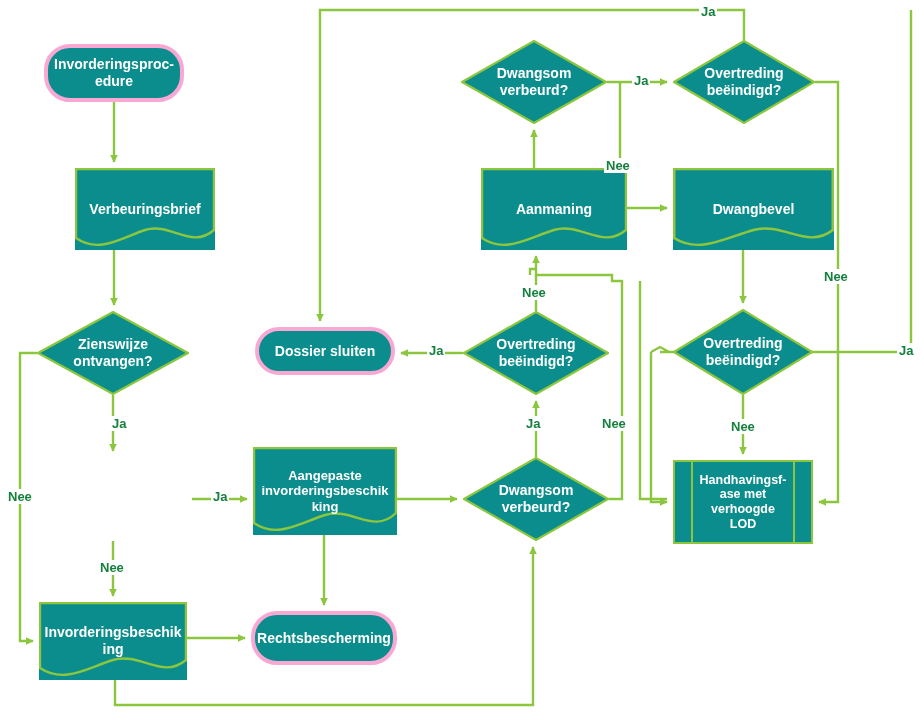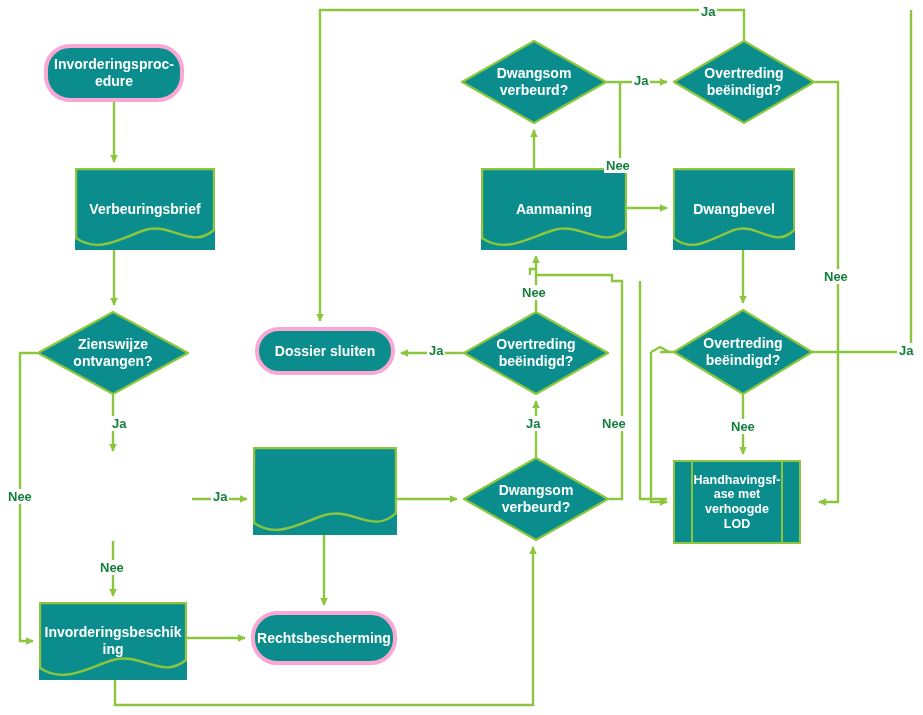--- a/index.html
+++ b/index.html
@@ -117,20 +117,21 @@
   </div>
 
   <div class="node n-term" style="left: 251px; top: 611px; width: 146px; height: 54px; font-size: 14px;">
     <span>Rechtsbescherming</span>
   </div>
 
   <div class="node n-doc" style="left: 253px; top: 447px; width: 144px; height: 88px; font-size: 13px;">
     <svg class="shp" viewBox="0 0 144 88" preserveAspectRatio="none">
       <path d="M1,1 H143 V66 C120,88 100,60 72,68 C47,76 24,92 1,76 Z" fill="#0b8d8d" stroke="#8cc63e" stroke-width="2.4"></path>
     </svg>
+    <span>Aangepaste<br>invorderingsbeschik<br>king</span>
   </div>
 
   <div class="node n-term" style="left: 255px; top: 327px; width: 140px; height: 48px; font-size: 14px;">
     <span>Dossier sluiten</span>
   </div>
 
   <div class="node n-dia" style="left: 463px; top: 311px; width: 146px; height: 84px; font-size: 14px;">
     <svg class="shp" viewBox="0 0 146 84" preserveAspectRatio="none">
       <path d="M73,1 L145,42 L73,83 L1,42 Z" fill="#0b8d8d" stroke="#8cc63e" stroke-width="2.2"></path>
     </svg>
@@ -158,35 +159,35 @@
     <span>Dwangsom<br>verbeurd?</span>
   </div>
 
   <div class="node n-dia" style="left: 673px; top: 40px; width: 142px; height: 84px; font-size: 14px;">
     <svg class="shp" viewBox="0 0 142 84" preserveAspectRatio="none">
       <path d="M71,1 L141,42 L71,83 L1,42 Z" fill="#0b8d8d" stroke="#8cc63e" stroke-width="2.2"></path>
     </svg>
     <span>Overtreding<br>beëindigd?</span>
   </div>
 
-  <div class="node n-doc" style="left: 673px; top: 168px; width: 122px; height: 82px; font-size: 14px;">
+  <div class="node n-doc" style="left: 673px; top: 168px; width: 161px; height: 82px; font-size: 14px;">
     <svg class="shp" viewBox="0 0 142 82" preserveAspectRatio="none">
       <path d="M1,1 H141 V62 C118,82 98,54 71,62 C46,70 23,86 1,70 Z" fill="#0b8d8d" stroke="#8cc63e" stroke-width="2.4"></path>
     </svg>
     <span>Dwangbevel</span>
   </div>
 
   <div class="node n-dia" style="left: 673px; top: 309px; width: 140px; height: 86px; font-size: 14px;">
     <svg class="shp" viewBox="0 0 140 86" preserveAspectRatio="none">
       <path d="M70,1 L139,43 L70,85 L1,43 Z" fill="#0b8d8d" stroke="#8cc63e" stroke-width="2.2"></path>
     </svg>
     <span>Overtreding<br>beëindigd?</span>
   </div>
 
-  <div class="node n-pred" style="left: 673px; top: 460px; width: 128px; height: 84px; font-size: 12.5px;">
+  <div class="node n-pred" style="left: 673px; top: 460px; width: 140px; height: 84px; font-size: 12.5px;">
     <i class="pbar" style="left:16px"></i>
     <i class="pbar" style="right:16px"></i>
     <span>Handhavingsf-<br>ase met<br>verhoogde<br>LOD</span>
   </div>
 
 <div class="lbl" style="left: 110px; top: 416px;">Ja</div>
     <div class="lbl" style="left: 6px; top: 489px;">Nee</div>
     <div class="lbl" style="left: 211px; top: 489px;">Ja</div>
     <div class="lbl" style="left: 98px; top: 560px;">Nee</div>
     <div class="lbl" style="left: 427px; top: 343px;">Ja</div>

